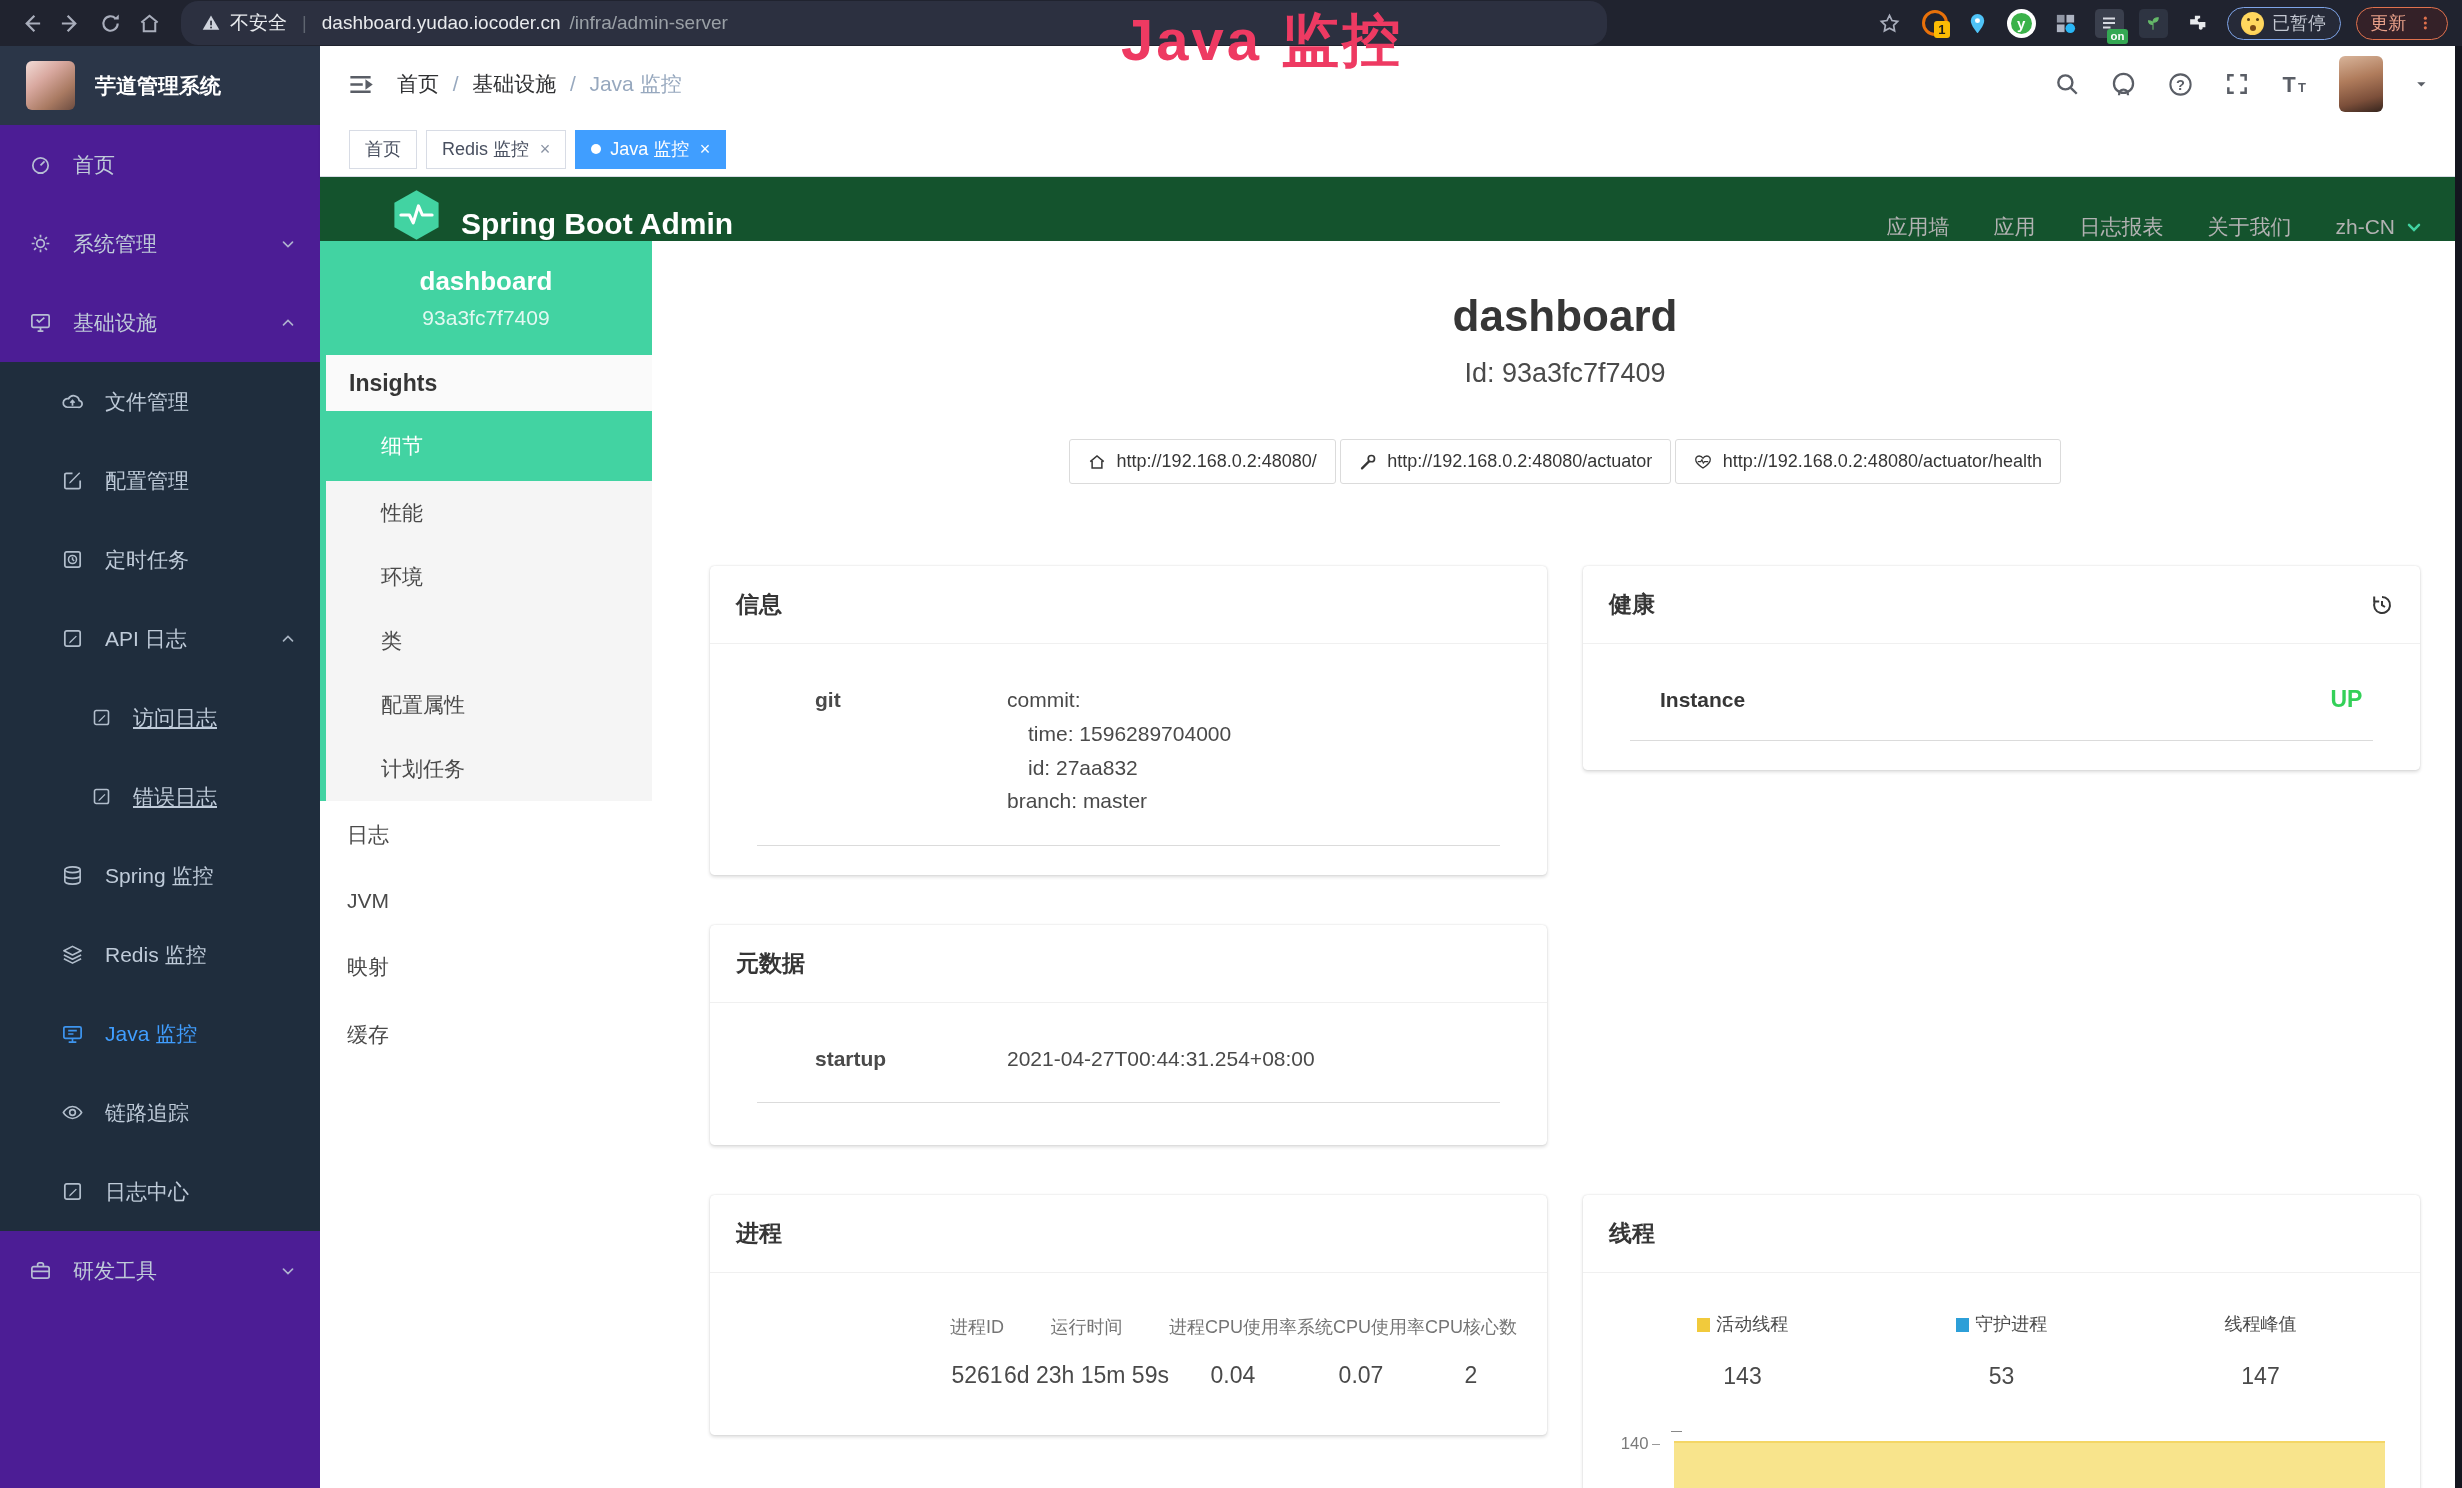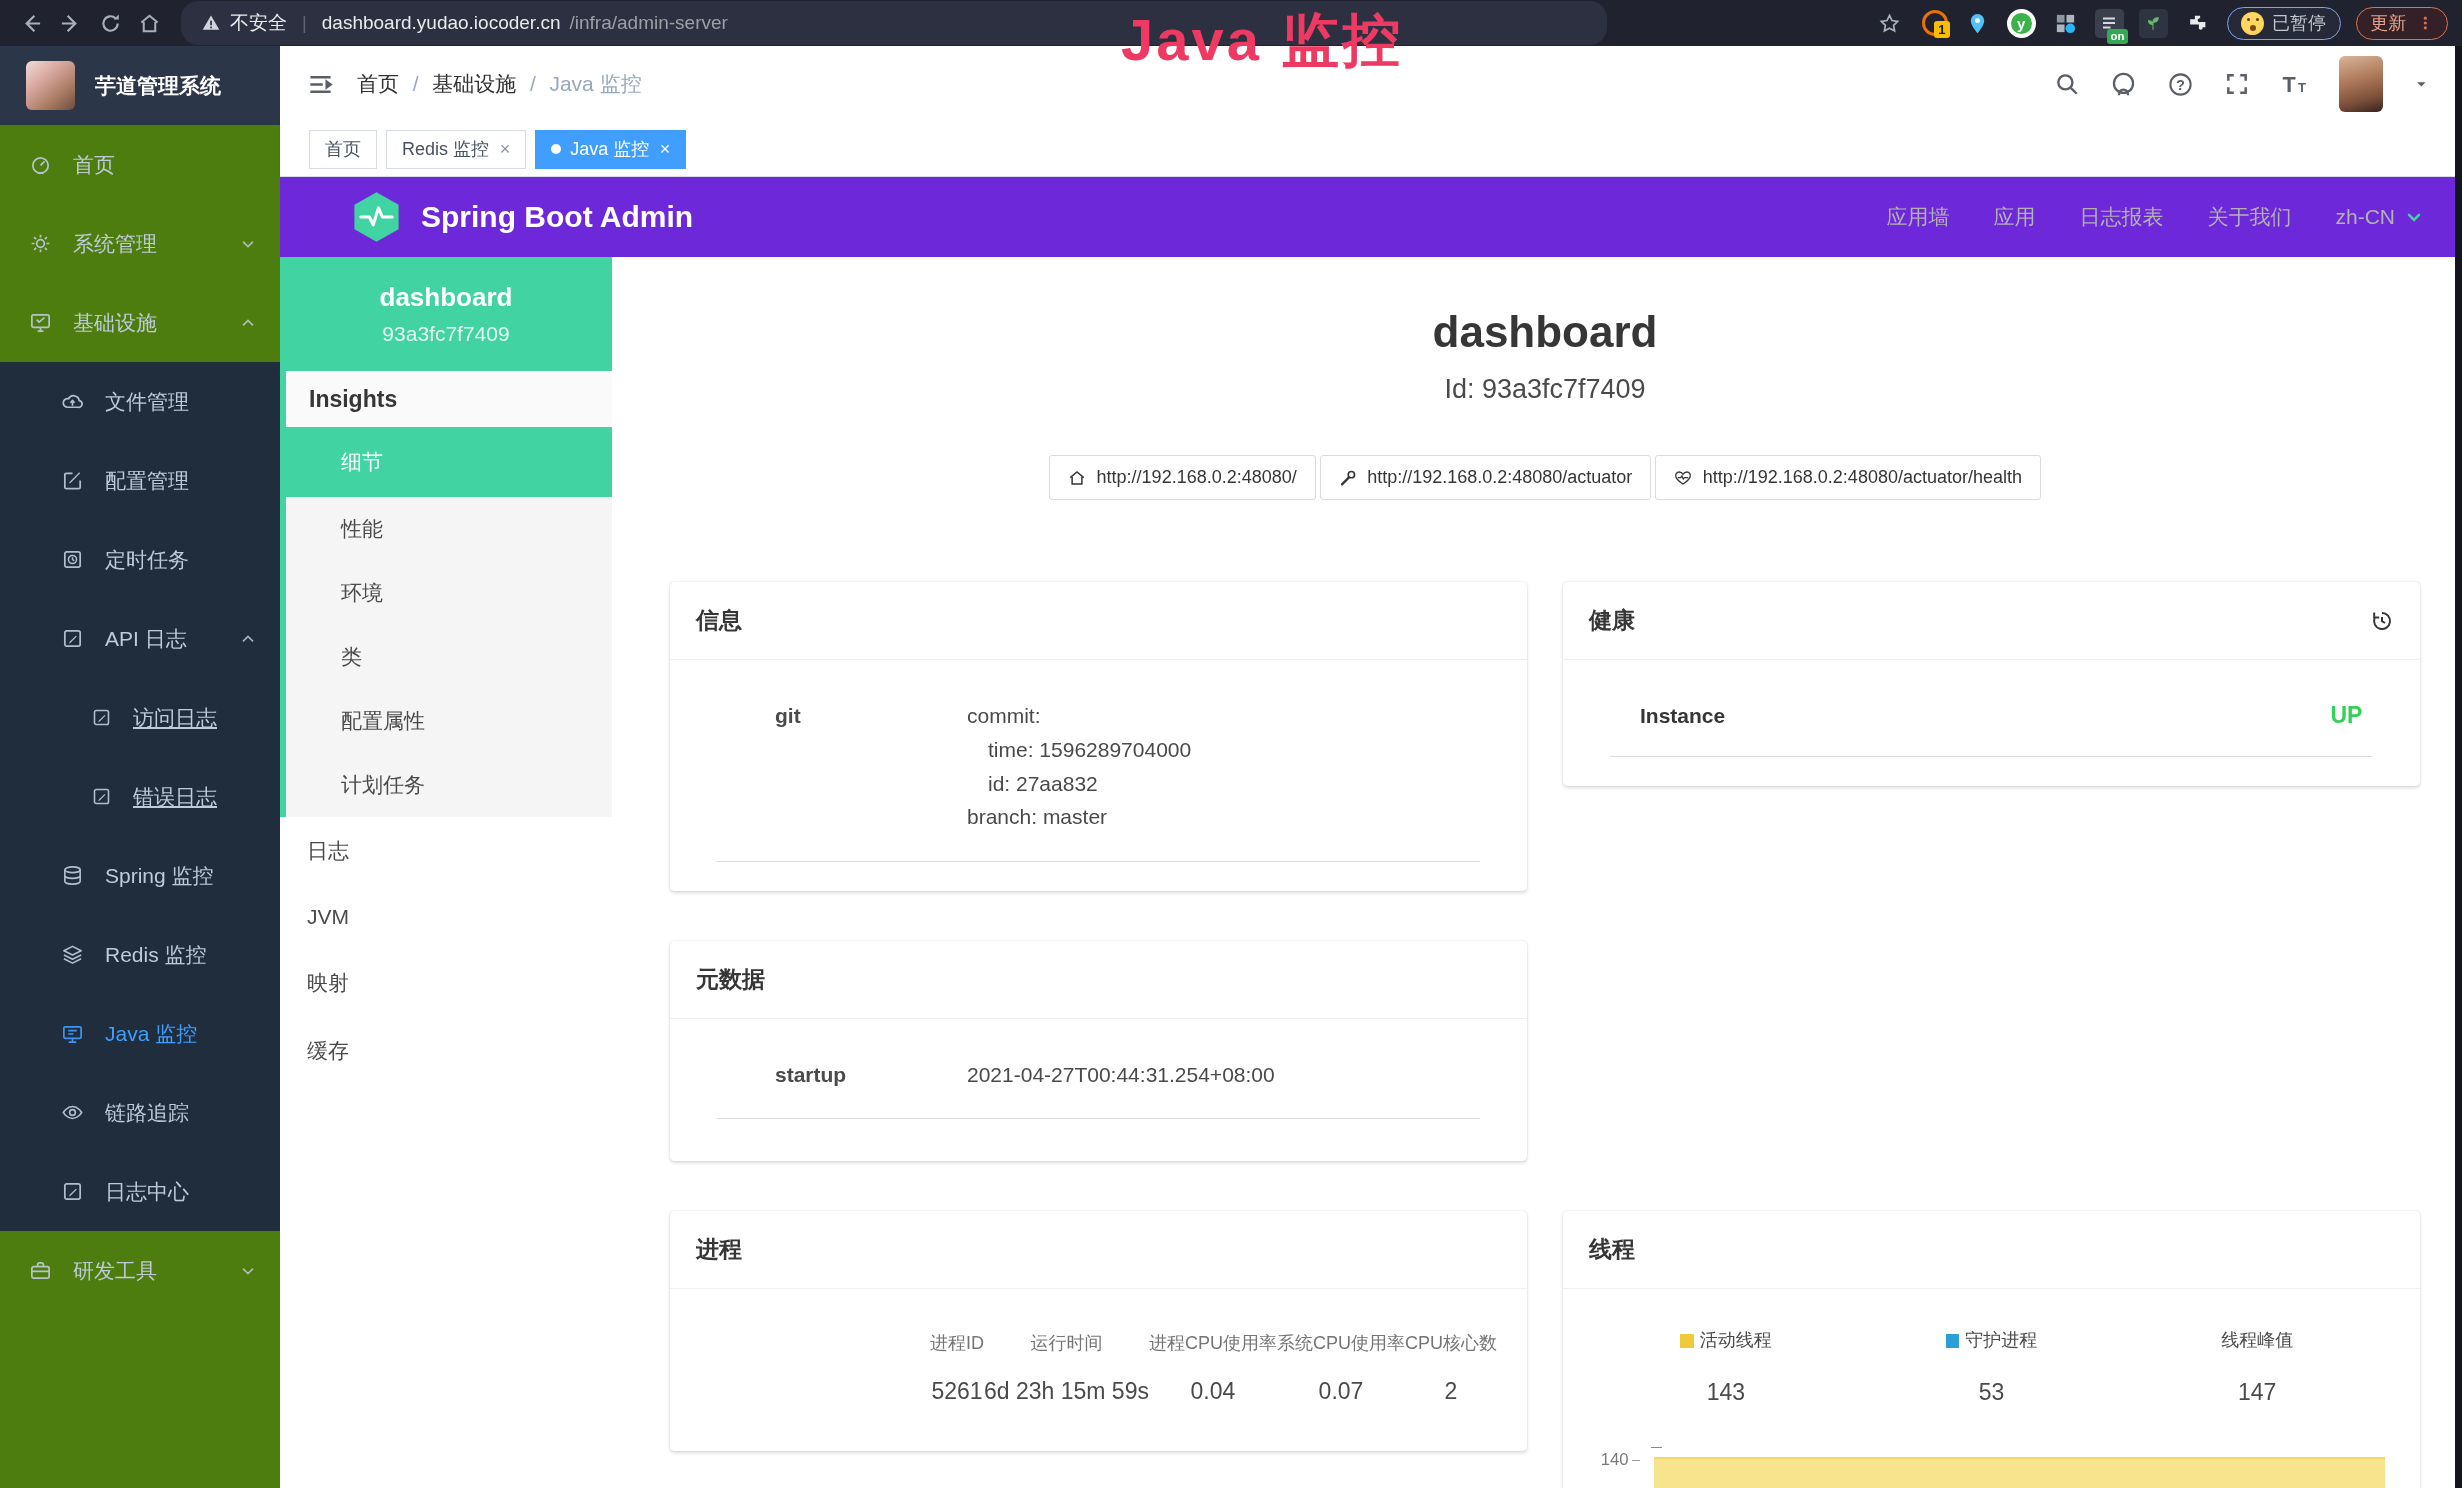--- a/index.html
+++ b/index.html
@@ -36,21 +36,21 @@
 
   
   .annotation { position:absolute; left:1121px; top:1.5px; z-index:99; font-size:58px;
                 font-weight:bold; color:#ee3a62; letter-spacing:3px; white-space:nowrap; }
 
   
   .app { position:absolute; top:46px; left:0; right:0; bottom:0; display:flex; }
   .edge-strip { position:absolute; top:46px; right:0; width:6.8px; bottom:0; background:#14161f; z-index:40; }
 
   
-  .adm-side { width:280px; flex-shrink:0; background:#4d7c0f; color:#bfcbd9; overflow:hidden; }
+  .adm-side { width:320px; flex-shrink:0; background:#4c1d95; color:#bfcbd9; overflow:hidden; }
   .adm-brand { height:79px; display:flex; align-items:center; gap:20px; padding-left:26px; background:#2b3648; }
   .adm-logo { width:49px; height:49px; border-radius:6px; flex-shrink:0;
               background:linear-gradient(140deg,#f2dcd7 0%,#d9a9a0 35%,#a97a62 70%,#6c4c40 100%); }
   .adm-title { color:#fff; font-size:21px; font-weight:bold; }
   .adm-item { height:79px; display:flex; align-items:center; padding-left:29px; padding-right:23px;
               font-size:21px; color:#bfcbd9; cursor:pointer; }
   .adm-item .mi { margin-right:21px; flex-shrink:0; opacity:.92; display:flex; }
   .adm-item.active { color:#409eff; }
   .adm-sub { background:#1f2d3d; }
   .adm-sub .adm-item { padding-left:61px; }
@@ -71,21 +71,21 @@
              box-shadow:0 0.8px 2.3px rgba(0,21,41,.08); display:flex; align-items:center;
              padding:0 29px; gap:9px; flex-shrink:0; }
   .tab { display:inline-flex; align-items:center; height:39px; padding:0 15px;
          border:0.8px solid #d8dce5; background:#fff; font-size:18px; color:#495060; cursor:pointer; }
   .tab .x { margin-left:10.6px; font-size:18px; color:#8a93a3; }
   .tab.active { background:#409eff; border-color:#409eff; color:#fff; }
   .tab.active .dot { width:10px; height:10px; border-radius:50%; background:#fff; margin-right:9px; }
   .tab.active .x { color:#fff; }
 
   
-  .sba-head { height:80px; background:#6d28d9; display:flex; align-items:center;
+  .sba-head { height:64px; background:#14532d; display:flex; align-items:flex-end;
               padding:0 38px 0 73px; gap:21px; flex-shrink:0; }
   .sba-title { color:#fff; font-size:30px; font-weight:bold; }
   .sba-nav { margin-left:auto; display:flex; align-items:center; gap:44px; font-size:21px; color:#b2b2b2; }
   .sba-nav .ni { cursor:pointer; display:flex; align-items:center; gap:9px; }
 
   
   .sba-body { flex:1; display:flex; min-height:0;gap:20px; }
   .sba-side { width:332px; flex-shrink:0; background:#fff; font-size:21px; }
   .sba-inst { height:114px; background:#42d3a2; color:#fff; display:flex; flex-direction:column;
               align-items:center; justify-content:center; gap:9px; cursor:pointer; }

